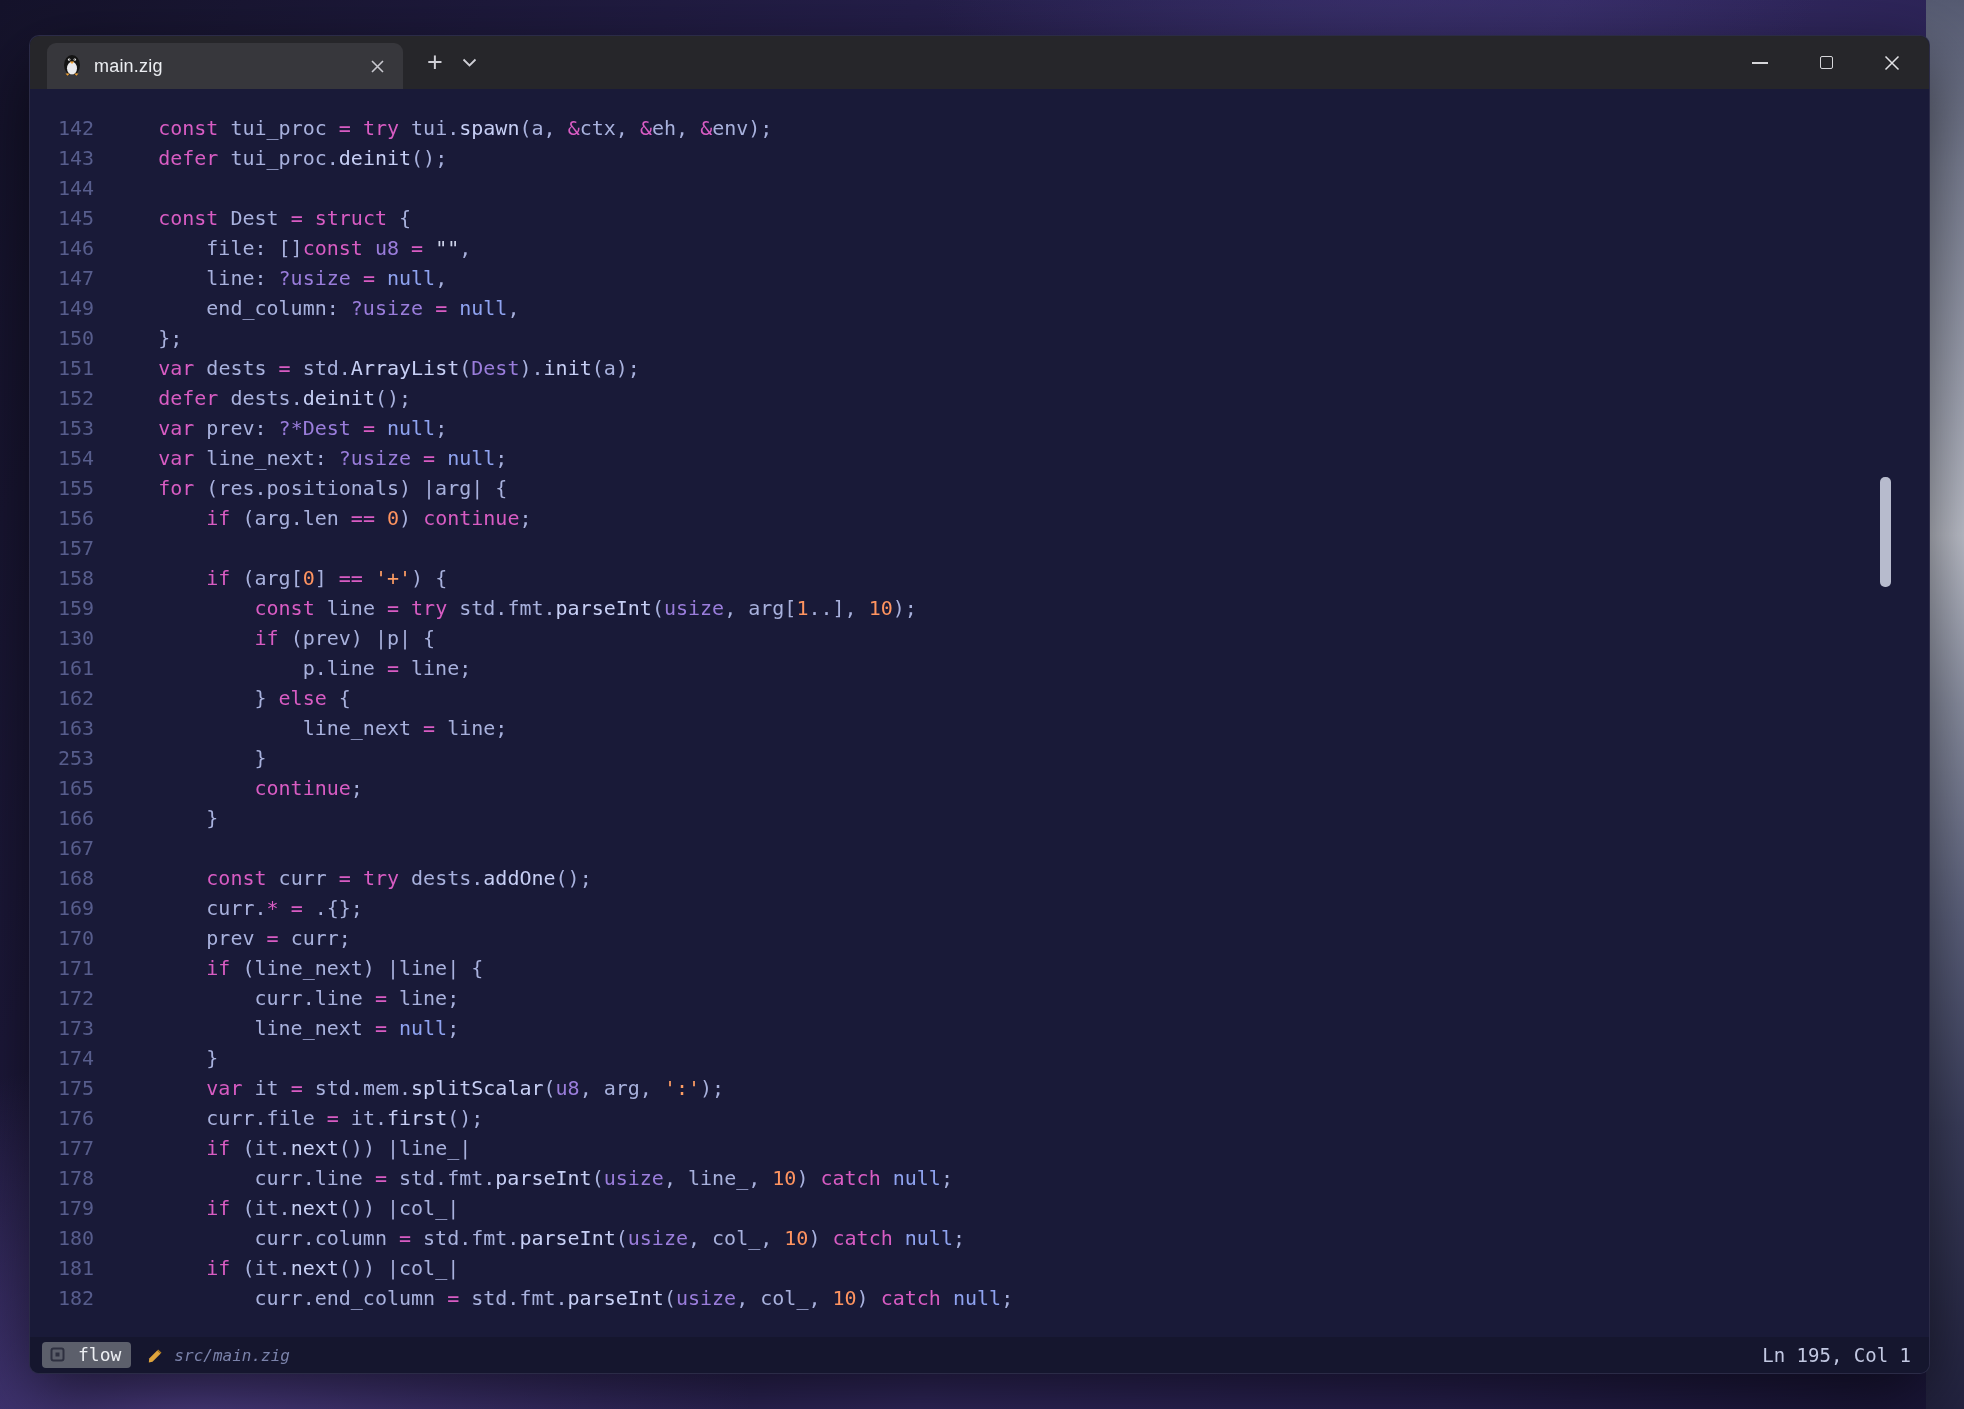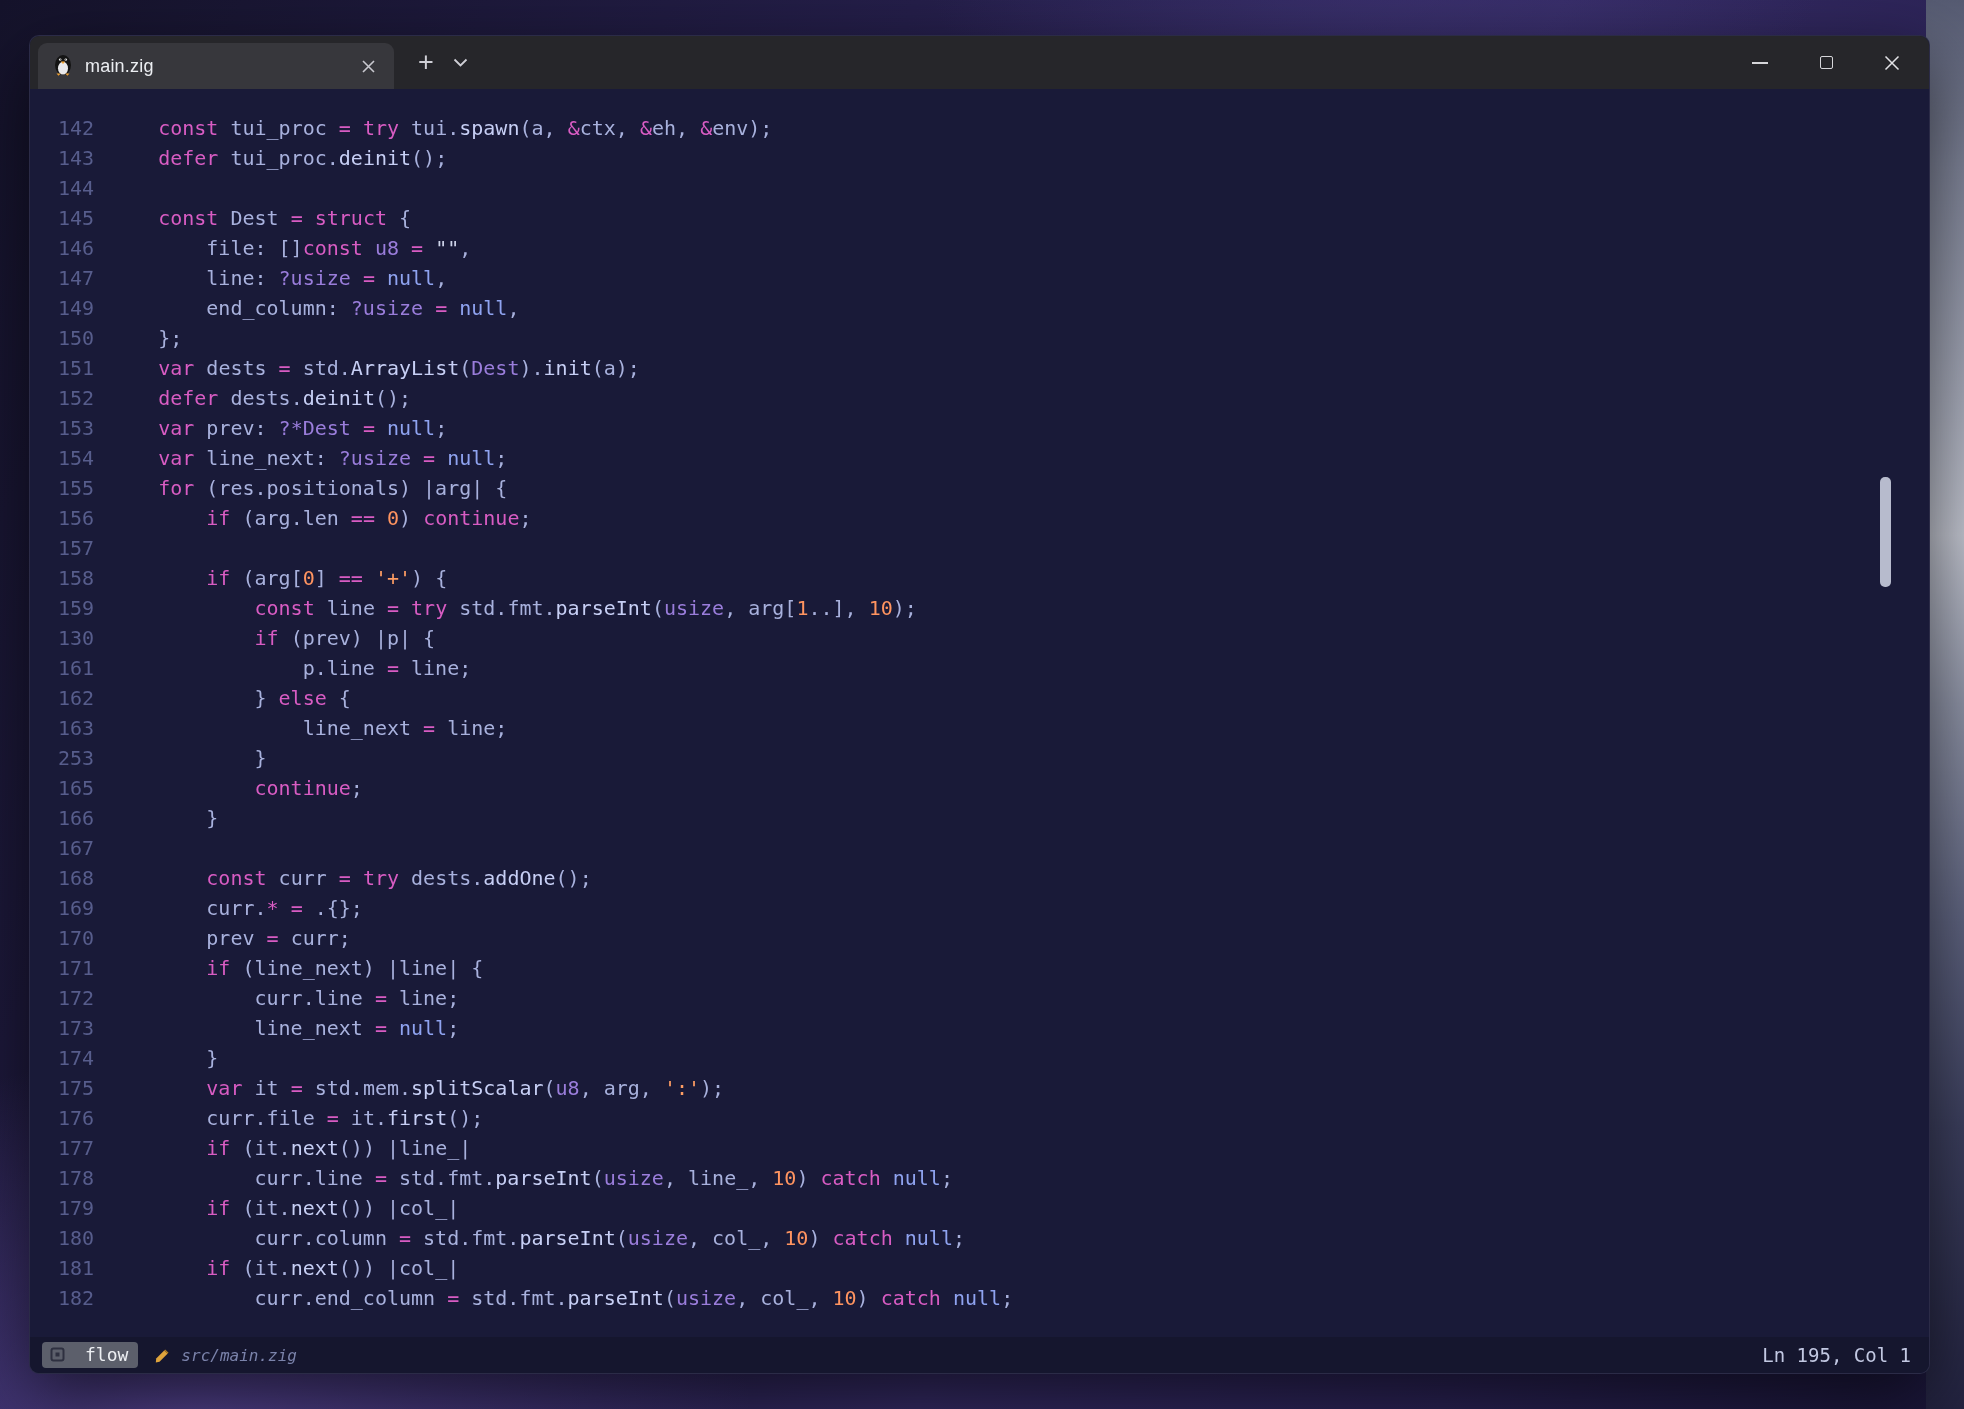--- a/index.html
+++ b/index.html
@@ -19,21 +19,21 @@
 
   
   .window { position:absolute; left:29px; top:35px; width:1901px; height:1339px;
     border-radius:10px; overflow:hidden; background:var(--bg,#191a38);
     border:1px solid rgba(255,255,255,0.08);
     box-shadow:0 24px 70px rgba(0,0,0,0.6);
   }
 
   
   .titlebar { height:53px; background:#26262a; display:flex; align-items:flex-end; position:relative; }
-  .tab { margin-left:8px; height:46px; width:356px; background:#37373c;
+  .tab { margin-left:17px; height:46px; width:356px; background:#37373c;
     border-radius:9px 9px 0 0; display:flex; align-items:center; padding:0 14px; gap:11px; }
   .tab-title { flex:1; color:#eceef2; font-size:18px; letter-spacing:0.2px; }
   .tab-close { display:flex; align-items:center; justify-content:center; width:24px; height:24px; border-radius:4px; cursor:default; }
   .newtab { align-self:center; margin-left:17px; color:#cfcfd6; font-size:27px; line-height:27px; width:30px; text-align:center; }
   .tablist-chevron { align-self:center; margin-left:12px; display:flex; align-items:center; }
   .win-controls { margin-left:auto; align-self:stretch; display:flex; align-items:center; padding-right:12px; gap:16px; }
   .wc { width:50px; height:53px; display:flex; align-items:center; justify-content:center; }
   .wc-min { display:block; width:16px; height:2px; background:#d6d6da; }
   .wc-max { display:block; width:13px; height:13px; border:1.6px solid #d6d6da; border-radius:2px; }
 
@@ -50,21 +50,21 @@
   .tk-s { color:var(--str,#ff9e64); }
   .tk-sg{ color:var(--strq,#ced4ea); }
   .tk-f { color:var(--fn,#c7cff5); }
   .tk-c { color:var(--nullc,#8fa3f0); }
   .scroll-thumb { position:absolute; right:38px; top:388px; width:11px; height:110px;
     background:#d4d8e8; opacity:0.85; border-radius:5px; }
 
   
   .statusbar { position:absolute; left:0; right:0; bottom:0; height:36px; background:#15162e;
     display:flex; align-items:center; font-family:"DejaVu Sans Mono", monospace; }
-  .chip { margin-left:12px; display:flex; align-items:center; gap:20px; background:#5c5f6b;
+  .chip { margin-left:12px; display:flex; align-items:center; gap:13px; background:#5c5f6b;
     color:#eceef2; border-radius:4px; padding:2px 10px 3px 8px; font-size:18px; }
   .chip-icon { display:flex; align-items:center; }
   .mod-icon { margin-left:16px; display:flex; align-items:center; }
   .file-path { margin-left:10px; color:#7b83ab; font-style:italic; font-size:16px; }
   .lncol { margin-left:auto; margin-right:18px; color:#c2c8e2; font-size:19px; }
 </style>
 </head>
 <body>
 
 <div class="desktop">

